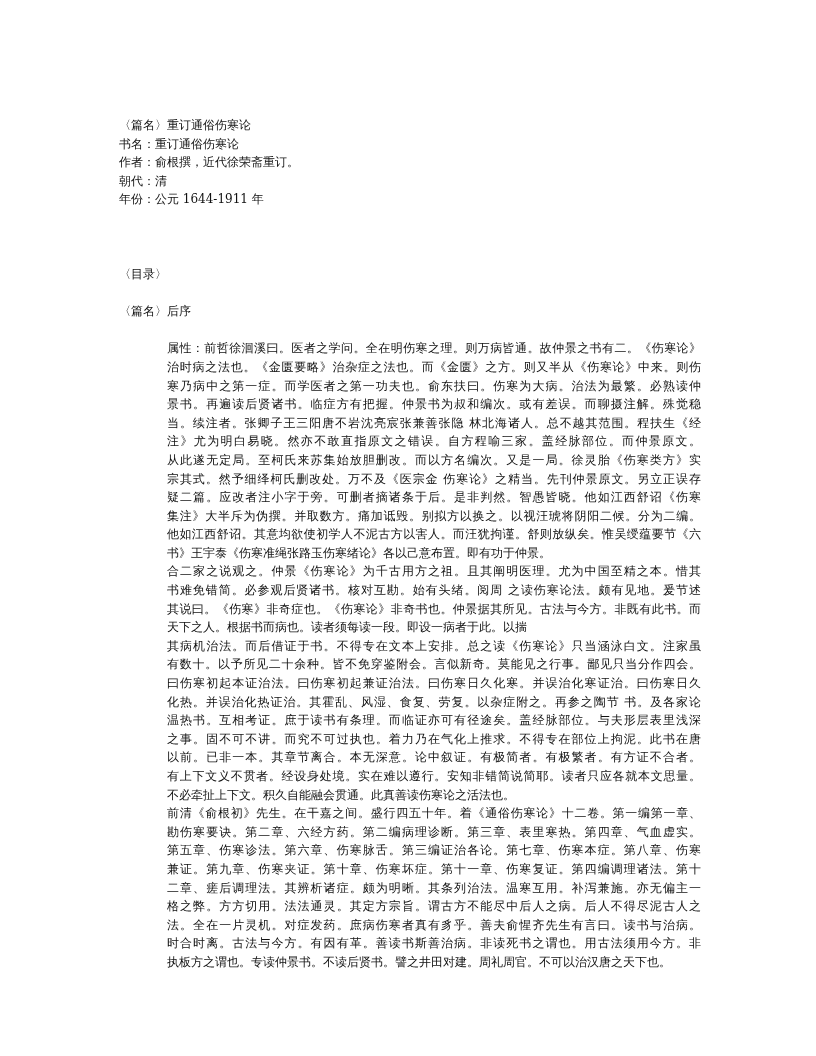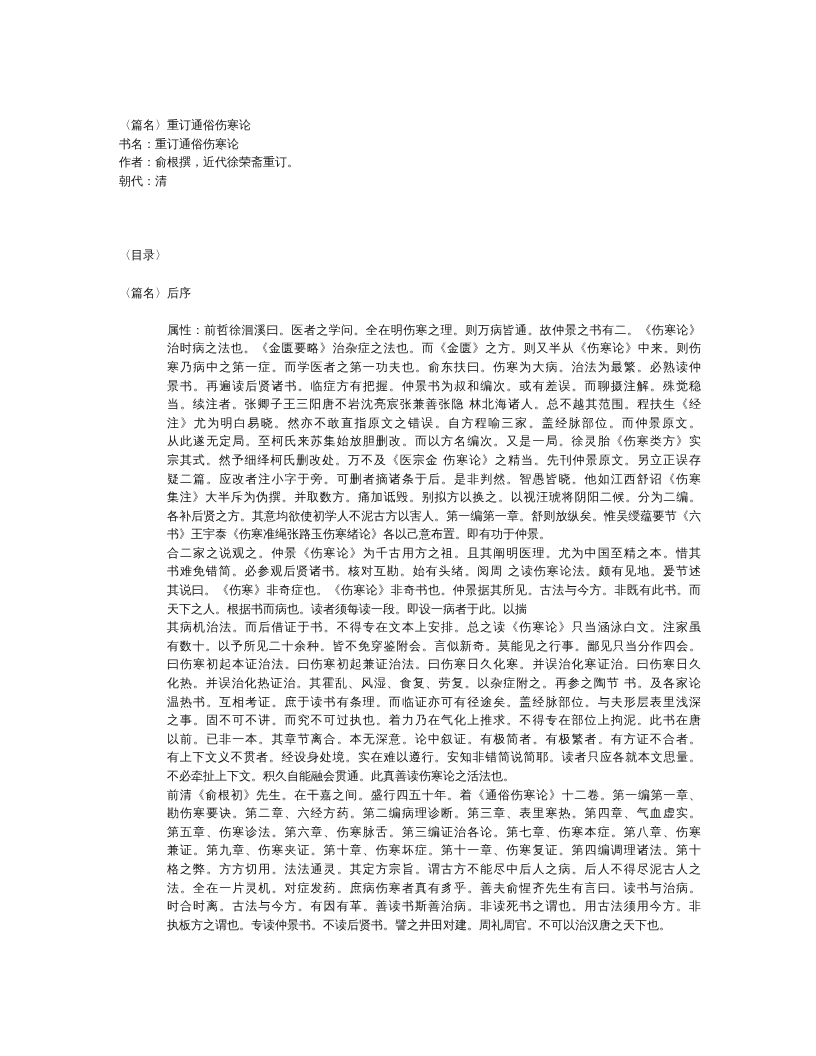--- a/index.html
+++ b/index.html
@@ -19,54 +19,56 @@
   </style>
 </head>
 <body>
 
 <div class="page">
   <div class="block">
     <div class="line">〈篇名〉重订通俗伤寒论</div>
     <div class="line">书名：重订通俗伤寒论</div>
     <div class="line">作者：俞根撰，近代徐荣斋重订。</div>
     <div class="line">朝代：清</div>
+    <div class="line">年份：公元 1644-1911 年</div>
   </div>
   <div class="gap-lg"></div>
   <div class="line">〈目录〉</div>
   <div class="gap-md"></div>
   <div class="line">〈篇名〉后序</div>
   <div class="gap-md"></div>
   <div class="para" id="body-text">
       <div class="line">属性：前哲徐洄溪曰。医者之学问。全在明伤寒之理。则万病皆通。故仲景之书有二。《伤寒论》</div>
       <div class="line">治时病之法也。《金匮要略》治杂症之法也。而《金匮》之方。则又半从《伤寒论》中来。则伤</div>
       <div class="line">寒乃病中之第一症。而学医者之第一功夫也。俞东扶曰。伤寒为大病。治法为最繁。必熟读仲</div>
       <div class="line">景书。再遍读后贤诸书。临症方有把握。仲景书为叔和编次。或有差误。而聊摄注解。殊觉稳</div>
       <div class="line">当。续注者。张卿子王三阳唐不岩沈亮宸张兼善张隐 林北海诸人。总不越其范围。程扶生《经</div>
       <div class="line">注》尤为明白易晓。然亦不敢直指原文之错误。自方程喻三家。盖经脉部位。而仲景原文。</div>
       <div class="line">从此遂无定局。至柯氏来苏集始放胆删改。而以方名编次。又是一局。徐灵胎《伤寒类方》实</div>
       <div class="line">宗其式。然予细绎柯氏删改处。万不及《医宗金 伤寒论》之精当。先刊仲景原文。另立正误存</div>
       <div class="line">疑二篇。应改者注小字于旁。可删者摘诸条于后。是非判然。智愚皆晓。他如江西舒诏《伤寒</div>
       <div class="line">集注》大半斥为伪撰。并取数方。痛加诋毁。别拟方以换之。以视汪琥将阴阳二候。分为二编。</div>
-      <div class="line">各补后贤之方。其意均欲使初学人不泥古方以害人。第一编第一章。舒则放纵矣。惟吴绶蕴要节《六</div>
+      <div class="line">他如江西舒诏。其意均欲使初学人不泥古方以害人。而汪犹拘谨。舒则放纵矣。惟吴绶蕴要节《六</div>
       <div class="line last">书》王宇泰《伤寒准绳张路玉伤寒绪论》各以己意布置。即有功于仲景。</div>
       <div class="line">合二家之说观之。仲景《伤寒论》为千古用方之祖。且其阐明医理。尤为中国至精之本。惜其</div>
       <div class="line">书难免错简。必参观后贤诸书。核对互勘。始有头绪。阅周 之读伤寒论法。颇有见地。爰节述</div>
       <div class="line">其说曰。《伤寒》非奇症也。《伤寒论》非奇书也。仲景据其所见。古法与今方。非既有此书。而</div>
       <div class="line last">天下之人。根据书而病也。读者须每读一段。即设一病者于此。以揣</div>
       <div class="line">其病机治法。而后借证于书。不得专在文本上安排。总之读《伤寒论》只当涵泳白文。注家虽</div>
       <div class="line">有数十。以予所见二十余种。皆不免穿鉴附会。言似新奇。莫能见之行事。鄙见只当分作四会。</div>
       <div class="line">曰伤寒初起本证治法。曰伤寒初起兼证治法。曰伤寒日久化寒。并误治化寒证治。曰伤寒日久</div>
       <div class="line">化热。并误治化热证治。其霍乱、风湿、食复、劳复。以杂症附之。再参之陶节 书。及各家论</div>
       <div class="line">温热书。互相考证。庶于读书有条理。而临证亦可有径途矣。盖经脉部位。与夫形层表里浅深</div>
       <div class="line">之事。固不可不讲。而究不可过执也。着力乃在气化上推求。不得专在部位上拘泥。此书在唐</div>
       <div class="line">以前。已非一本。其章节离合。本无深意。论中叙证。有极简者。有极繁者。有方证不合者。</div>
       <div class="line">有上下文义不贯者。经设身处境。实在难以遵行。安知非错简说简耶。读者只应各就本文思量。</div>
       <div class="line last">不必牵扯上下文。积久自能融会贯通。此真善读伤寒论之活法也。</div>
       <div class="line">前清《俞根初》先生。在干嘉之间。盛行四五十年。着《通俗伤寒论》十二卷。第一编第一章、</div>
       <div class="line">勘伤寒要诀。第二章、六经方药。第二编病理诊断。第三章、表里寒热。第四章、气血虚实。</div>
       <div class="line">第五章、伤寒诊法。第六章、伤寒脉舌。第三编证治各论。第七章、伤寒本症。第八章、伤寒</div>
       <div class="line">兼证。第九章、伤寒夹证。第十章、伤寒坏症。第十一章、伤寒复证。第四编调理诸法。第十</div>
+      <div class="line">二章、瘥后调理法。其辨析诸症。颇为明晰。其条列治法。温寒互用。补泻兼施。亦无偏主一</div>
       <div class="line">格之弊。方方切用。法法通灵。其定方宗旨。谓古方不能尽中后人之病。后人不得尽泥古人之</div>
       <div class="line">法。全在一片灵机。对症发药。庶病伤寒者真有豸乎。善夫俞惺齐先生有言曰。读书与治病。</div>
       <div class="line">时合时离。古法与今方。有因有革。善读书斯善治病。非读死书之谓也。用古法须用今方。非</div>
       <div class="line last">执板方之谓也。专读仲景书。不读后贤书。譬之井田对建。周礼周官。不可以治汉唐之天下也。</div>
     </div>
 </div>
 
 </body></html>

